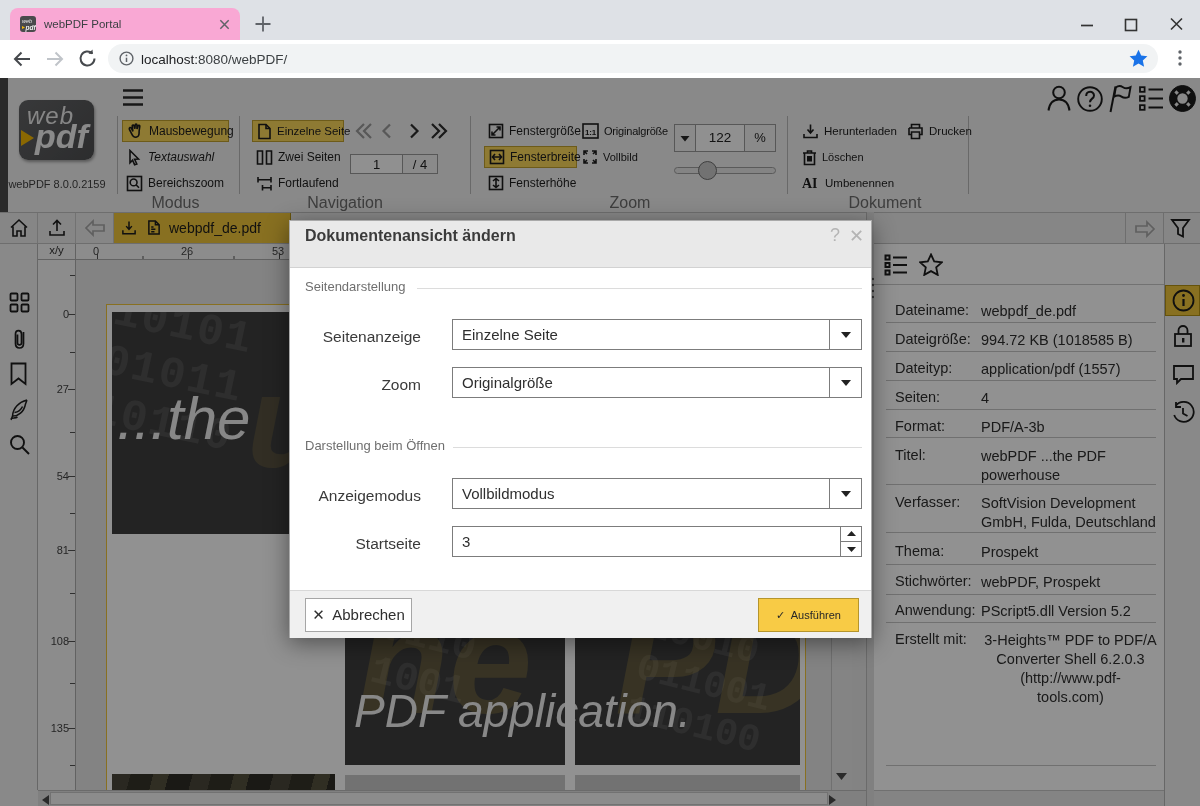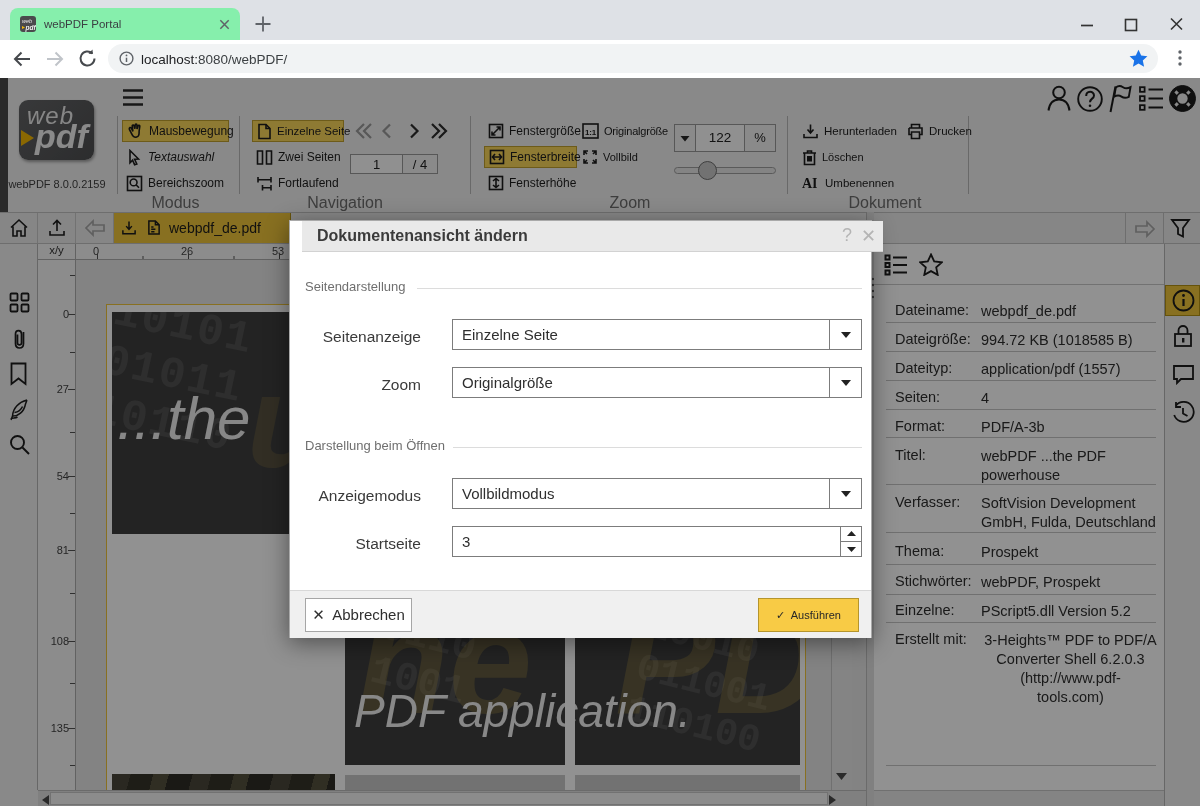--- a/index.html
+++ b/index.html
@@ -1,20 +1,20 @@
 <!DOCTYPE html>
 <html><head>
 <meta charset="utf-8">
 <style>
   * { margin:0; padding:0; box-sizing:border-box; }
   html,body { width:1200px; height:806px; overflow:hidden; font-family:"Liberation Sans",sans-serif; }
   .abs { position:absolute; }
   
   #tabstrip { position:absolute; left:0; top:0; width:1200px; height:40px; background:#dee1e6; }
-  #tab { position:absolute; left:10px; top:8px; width:230px; height:32px; background:#86efac; border-radius:8px 8px 0 0; }
+  #tab { position:absolute; left:10px; top:8px; width:230px; height:32px; background:#f9a8d4; border-radius:8px 8px 0 0; }
   #tabtitle { position:absolute; left:34px; top:10px; font-size:11.5px; color:#3c4043; }
   #navbar { position:absolute; left:0; top:40px; width:1200px; height:38px; background:#fff; }
   #omnibox { position:absolute; left:108px; top:44px; width:1050px; height:29px; background:#f1f3f4; border-radius:15px; }
   
   #page { position:absolute; left:0; top:78px; width:1200px; height:728px; background:#f1f1f1; overflow:hidden; }
   #dim { position:absolute; left:0; top:0; width:1200px; height:728px; background:rgba(0,0,0,0.43); z-index:50; }
   .ryellow { background:#fad65a; border:1px solid #c0a02e; }
   .rbtn { position:absolute; height:22px; display:flex; align-items:center; font-size:12px; color:#1d1d1d; white-space:nowrap; }
   .rbtn svg { margin:0 5px 0 4px; flex:0 0 auto; }
   .glabel { position:absolute; top:116px; font-size:16px; color:#6d6d6d; text-align:center; }
@@ -42,21 +42,21 @@
   #rpanel { position:absolute; left:874px; top:134px; width:326px; height:594px; background:#fff; }
   #rpaneltop { position:absolute; left:874px; top:134px; width:326px; height:32px; background:#ececec; border-top:1px solid #c2c2c2; border-bottom:1px solid #c2c2c2; }
   #splitter { position:absolute; left:866px; top:134px; width:8px; height:594px; background:#e2e2e2; border-left:1px solid #bdbdbd; }
   #rrail { position:absolute; left:1164px; top:166px; width:36px; height:562px; background:#f1f1f1; border-left:1px solid #b5b5b5; }
   .info-row { position:absolute; left:895px; font-size:14.5px; color:#2e2e2e; }
   .ilabel { position:absolute; left:0px; top:0px; width:86px; }
   .ival { position:absolute; left:86px; top:0px; width:179px; line-height:19px; }
   .isep { position:absolute; left:886px; width:270px; height:1px; background:#c6c6c6; }
   
   #modal { position:absolute; left:289px; top:220px; width:583px; height:418px; background:#fff; z-index:100; box-shadow:0 5px 22px rgba(0,0,0,0.45); border:1px solid #a9a9a9; }
-  #mtitle { position:absolute; left:12px; top:0; width:100%; height:31px; background:#e9e9e9; border-bottom:1px solid #d2d2d2; }
+  #mtitle { position:absolute; left:0; top:0; width:100%; height:47px; background:#e9e9e9; border-bottom:1px solid #d2d2d2; }
   #mtitle span { position:absolute; left:15px; top:6px; font-size:16px; font-weight:bold; color:#3b3b3b; }
   .mclose { position:absolute; top:4px; font-size:18px; color:#b4b4b4; }
   .msec { position:absolute; left:15px; font-size:13px; color:#6f6f6f; white-space:nowrap; }
   .msec .ln { position:absolute; top:9px; height:1px; background:#dcdcdc; }
   .mlabel { position:absolute; width:131px; text-align:right; font-size:15.5px; color:#3a3a3a; }
   .mbox { position:absolute; left:162px; width:410px; height:31px; border:1px solid #7c7c7c; background:#fff; font-size:15px; color:#2f2f2f; }
   .mbox .txt { position:absolute; left:9px; top:6px; }
   .mbox .arr { position:absolute; right:0; top:0; width:32px; height:29px; border-left:1px solid #7c7c7c; }
   #mfooter { position:absolute; left:0; top:369px; width:100%; height:48px; background:#f0f0f0; border-top:1px solid #d8d8d8; }
   #btncancel { position:absolute; left:15px; top:7px; width:107px; height:34px; background:#fff; border:1px solid #a6a6a6; font-size:15px; color:#2f2f2f; }
@@ -457,21 +457,21 @@
       <span class="ilabel">Thema:</span>
       <span class="ival">Prospekt</span>
     </div>
   <div class="isep" style="top:486px;"></div>
   <div class="info-row" style="top:495px;">
       <span class="ilabel">Stichwörter:</span>
       <span class="ival" style="white-space:nowrap;">webPDF, Prospekt</span>
     </div>
   <div class="isep" style="top:516px;"></div>
   <div class="info-row" style="top:524px;">
-      <span class="ilabel">Einzelne:</span>
+      <span class="ilabel">Anwendung:</span>
       <span class="ival" style="white-space:nowrap;">PScript5.dll Version 5.2</span>
     </div>
   <div class="isep" style="top:544px;"></div>
   <div class="info-row" style="top:553px;">
       <span class="ilabel">Erstellt mit:</span>
       <span class="ival" style="white-space:nowrap;text-align:center;">3-Heights™ PDF to PDF/A<br>Converter Shell 6.2.0.3<br>(http://www.pdf-<br>tools.com)</span>
     </div>
   <div class="isep" style="top:687px;"></div>
   <div class="abs" style="left:874px; top:712px; width:290px; height:16px; background:#e9e9e9; border-top:1px solid #c6c6c6;"></div>
 

